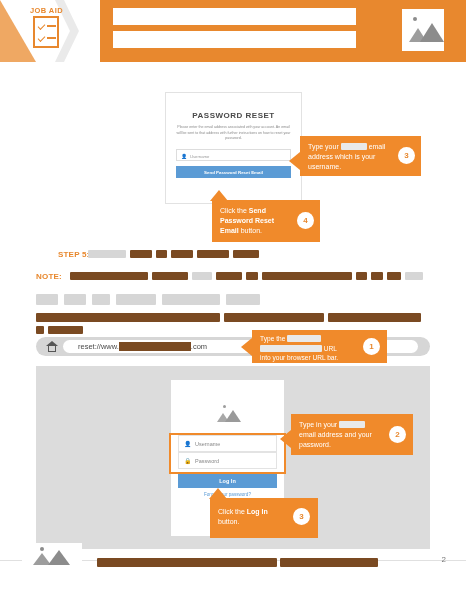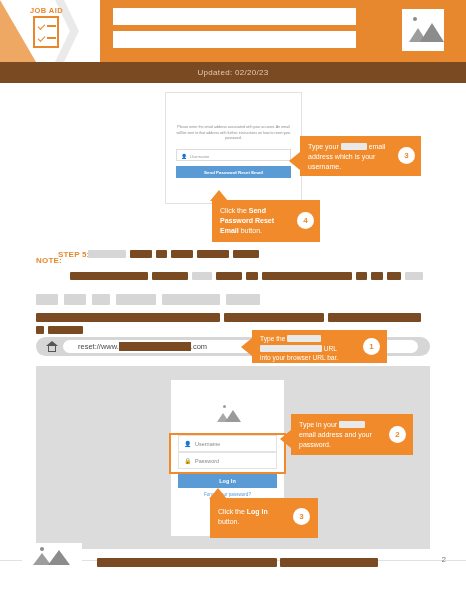--- a/index.html
+++ b/index.html
@@ -159,23 +159,23 @@
 
     <div class="hdr-imgbox">
       <div class="imgph">
         <span class="sun"></span>
           <span class="m1"></span>
           <span class="m2"></span>
       </div>
     </div>
   </div>
 
-  <div class="datebar">Updated: 02/20/23</div>
 
   <div class="pr-card">
+    <div class="pr-title">PASSWORD RESET</div>
     <div class="pr-body">Please enter the email address associated with your account. An email will be sent to that address with further instructions on how to reset your password.</div>
     <div class="pr-input">
       <span class="ic">👤</span>
       <span class="ph">Username</span>
     </div>
     <div class="pr-btn">Send Password Reset Email</div>
   </div>
 
   <div class="arrow-l a3"></div>
   <div class="callout c3">
@@ -192,21 +192,21 @@
   <div class="lbl" style="left:58px;top:250px">STEP 5:</div>
   <div id="step-bars">
       <div class="bar gray" style="left: 88px; top: 250px; width: 38px; height: 8px;"></div>
       <div class="bar brown" style="left: 130px; top: 250px; width: 22px; height: 8px;"></div>
       <div class="bar brown" style="left: 156px; top: 250px; width: 11px; height: 8px;"></div>
       <div class="bar brown" style="left: 171px; top: 250px; width: 22px; height: 8px;"></div>
       <div class="bar brown" style="left: 197px; top: 250px; width: 32px; height: 8px;"></div>
       <div class="bar brown" style="left: 233px; top: 250px; width: 26px; height: 8px;"></div>
     </div>
 
-  <div class="lbl" style="left:36px;top:256px">NOTE:</div>
+  <div class="lbl" style="left:36px;top:272px">NOTE:</div>
   <div id="note-bars">
       <div class="bar brown" style="left: 70px; top: 272px; width: 78px; height: 8px;"></div>
       <div class="bar brown" style="left: 152px; top: 272px; width: 36px; height: 8px;"></div>
       <div class="bar gray" style="left: 192px; top: 272px; width: 20px; height: 8px;"></div>
       <div class="bar brown" style="left: 216px; top: 272px; width: 26px; height: 8px;"></div>
       <div class="bar brown" style="left: 246px; top: 272px; width: 12px; height: 8px;"></div>
       <div class="bar brown" style="left: 262px; top: 272px; width: 90px; height: 8px;"></div>
       <div class="bar brown" style="left: 356px; top: 272px; width: 11px; height: 8px;"></div>
       <div class="bar brown" style="left: 371px; top: 272px; width: 12px; height: 8px;"></div>
       <div class="bar brown" style="left: 387px; top: 272px; width: 14px; height: 8px;"></div>

